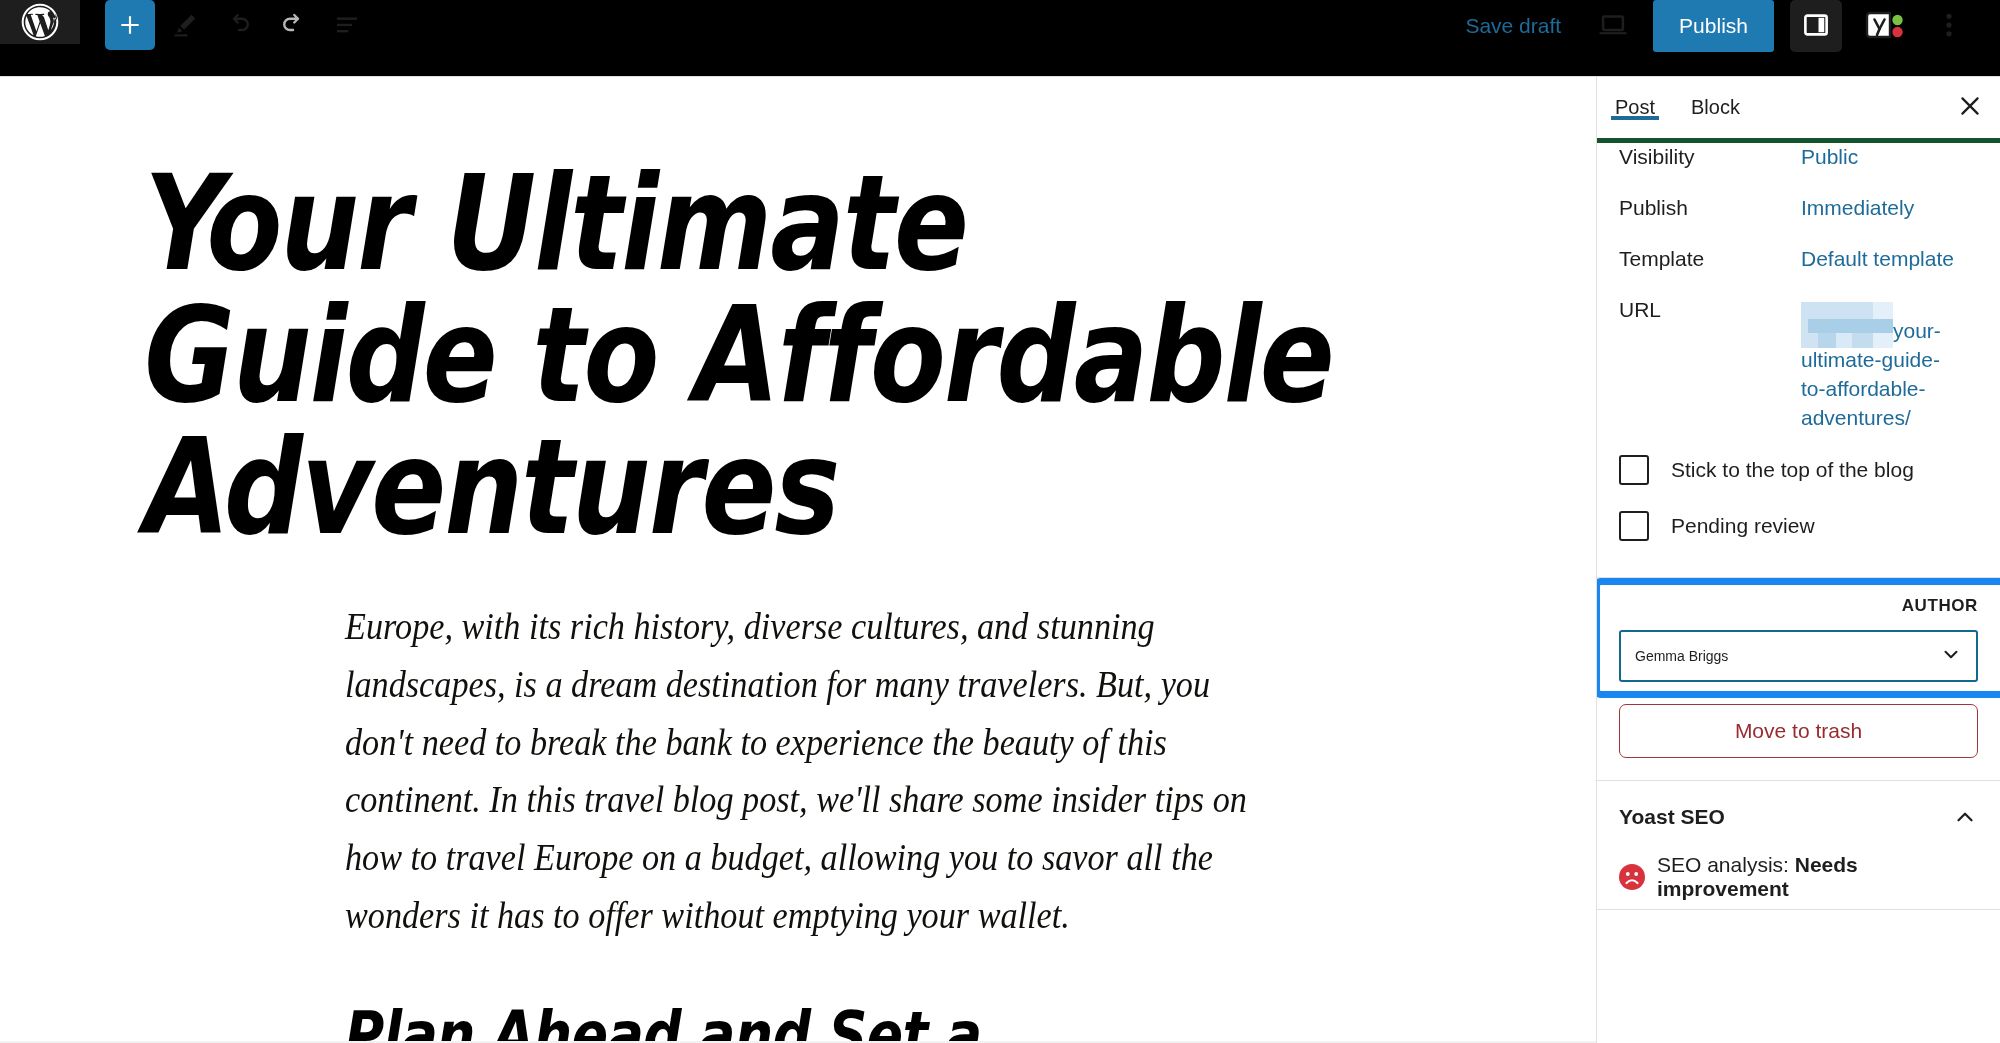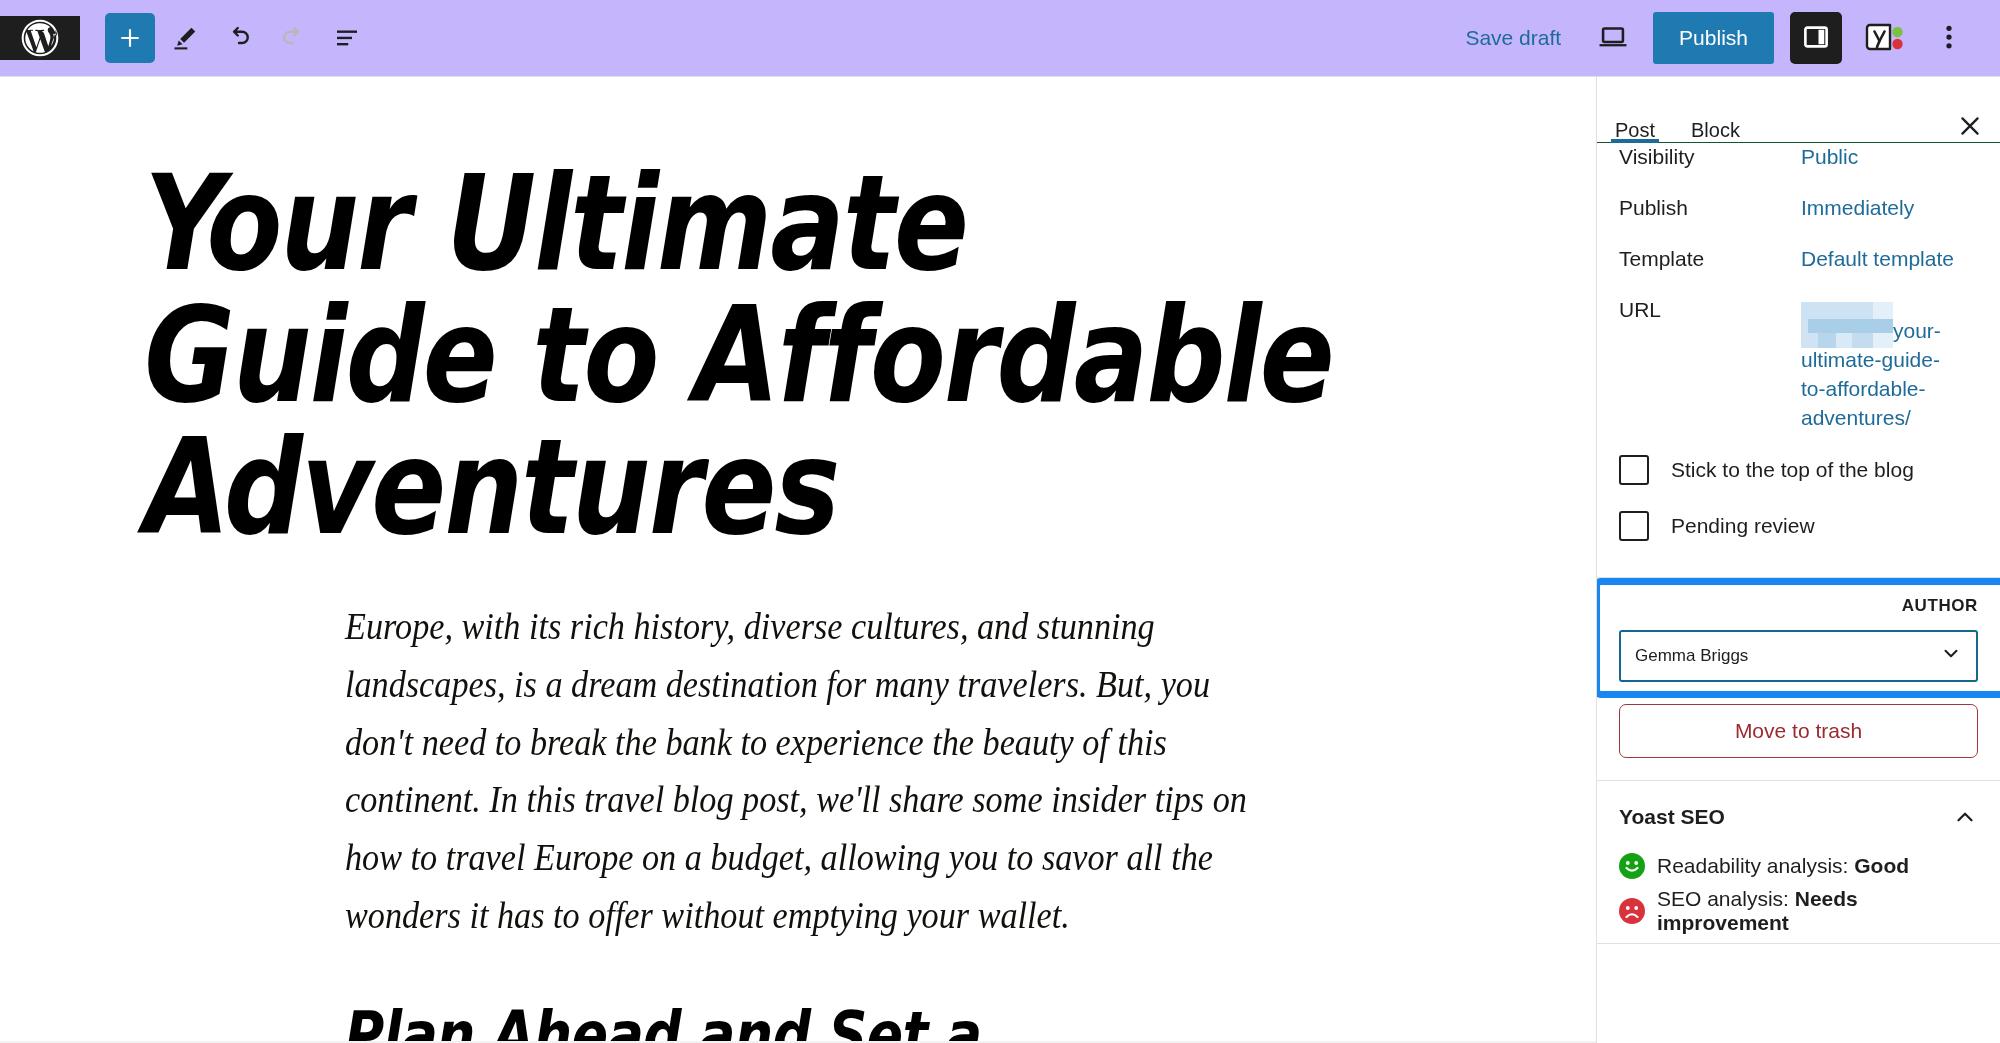--- a/index.html
+++ b/index.html
@@ -20,22 +20,22 @@
     flex-direction: column;
     background: #ffffff;
   }
 
   
   .toolbar {
     position: relative;
     height: 77px;
     flex: 0 0 77px;
     display: flex;
-    align-items: center;
-    background: #c4b5fd;
+    align-items: flex-start;
+    background: #000000;
     border-bottom: 1px solid #e0e0e0;
     z-index: 20;
   }
 
   .wp-logo-btn {
     width: 80px;
     flex: 0 0 80px;
     background: #1e1e1e;
     display: flex;
     align-items: center;
@@ -223,23 +223,23 @@
     background: #ffffff;
     border-left: 1px solid #e0e0e0;
     display: flex;
     flex-direction: column;
     position: relative;
     overflow: hidden;
   }
 
   .sidebar-tabs {
     display: flex;
-    align-items: flex-end;
+    align-items: center;
     height: 66px;
-    border-bottom: 1px solid #14532d;
+    border-bottom: 5px solid #14532d;
     padding: 0 6px 0 0;
     position: relative;
   }
 
   .sb-tab {
     background: none;
     border: none;
     font-size: 20px;
     color: #1e1e1e;
     padding: 0 18px;
@@ -387,21 +387,21 @@
   .author-select {
     width: 100%;
     height: 52px;
     border: 2px solid #14688f;
     border-radius: 3px;
     background: #ffffff;
     display: flex;
     align-items: center;
     justify-content: space-between;
     padding: 0 14px;
-    font-size: 17px;
+    font-size: 14px;
     color: #1e1e1e;
     cursor: pointer;
   }
 
   
   .author-highlight {
     position: absolute;
     left: -4px;
     right: -8px;
     top: 0;
@@ -654,34 +654,20 @@
       <div class="panel yoast-panel">
         <div class="panel-head">
           <span class="panel-title">Yoast SEO</span>
           <span class="chev">
             <svg width="26" height="26" viewBox="0 0 24 24">
               <path fill="none" stroke="currentColor" stroke-width="2.1" stroke-linecap="round" stroke-linejoin="round" d="M6 15 L12 9 L18 15"></path>
             </svg>
           </span>
         </div>
 
-        <div class="seo-row">
-          <span class="seo-dot">
-            <svg width="26" height="26" viewBox="0 0 26 26">
-              <circle cx="13" cy="13" r="13" fill="#14a112"></circle>
-              <circle cx="8.8" cy="10" r="1.9" fill="#ffffff"></circle>
-              <circle cx="17.2" cy="10" r="1.9" fill="#ffffff"></circle>
-              <path d="M7.5 15 Q13 20.5 18.5 15" fill="none" stroke="#ffffff" stroke-width="2.2" stroke-linecap="round"></path>
-            </svg>
-          </span>
-          <span>
-            <span>Readability analysis:</span>
-            <b>Good</b>
-          </span>
-        </div>
 
         <div class="seo-row">
           <span class="seo-dot">
             <svg width="26" height="26" viewBox="0 0 26 26">
               <circle cx="13" cy="13" r="13" fill="#d8323c"></circle>
               <circle cx="8.8" cy="10" r="1.9" fill="#ffffff"></circle>
               <circle cx="17.2" cy="10" r="1.9" fill="#ffffff"></circle>
               <path d="M7.5 19 Q13 13.5 18.5 19" fill="none" stroke="#ffffff" stroke-width="2.2" stroke-linecap="round"></path>
             </svg>
           </span>

